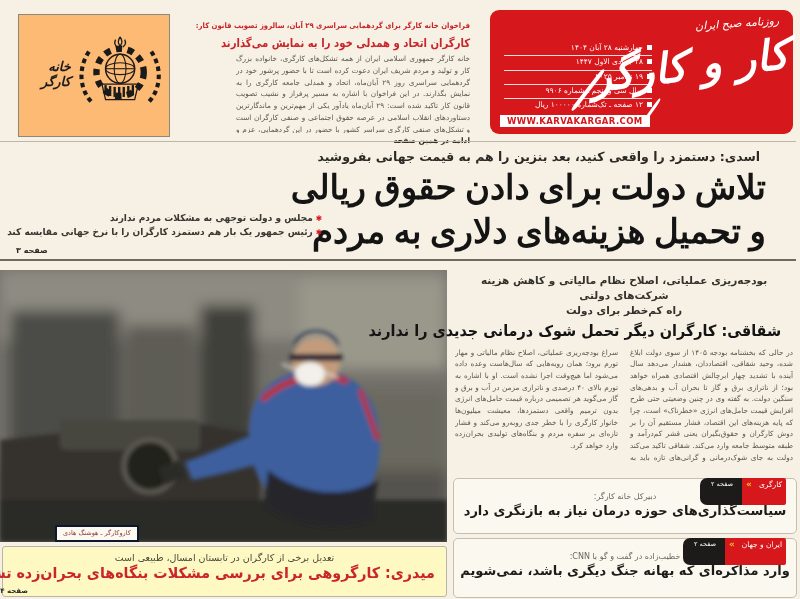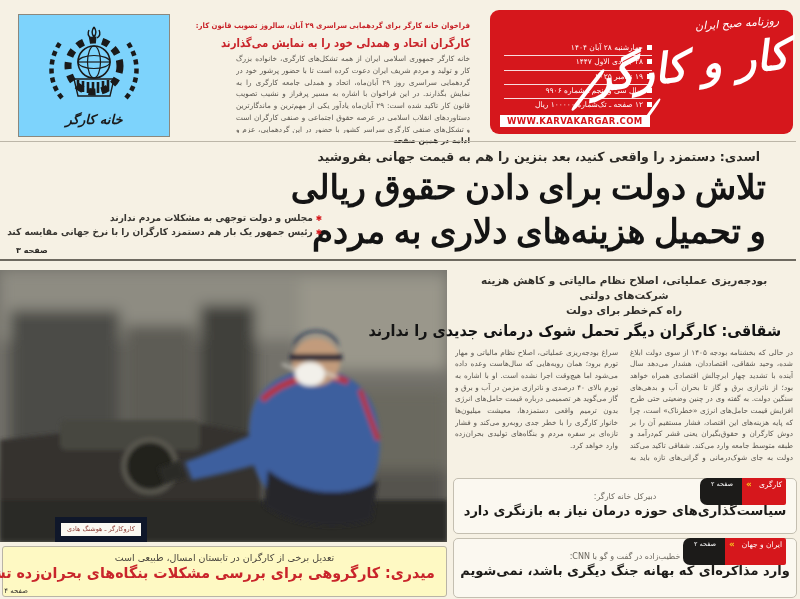--- a/index.html
+++ b/index.html
@@ -19,22 +19,22 @@
   .s2{width:3px;height:30px;left:160px;bottom:8px;transform:rotate(35deg);}
   .date-list{position:absolute;left:14px;top:32px;width:148px;}
   .date-item{color:#fff;font-size:7.5px;line-height:1.1;padding:2px 0 3px;text-align:right;
         border-bottom:1px solid rgba(255,255,255,.85);white-space:nowrap;}
   .date-item:last-child{border-bottom:none;}
   .date-item .sq{display:inline-block;width:5px;height:5px;background:#fff;margin-left:4px;}
   .site-box{position:absolute;left:10px;bottom:7px;background:#fff;color:#d6171c;
         font-size:8.5px;font-weight:bold;padding:1px 7px;letter-spacing:.4px;direction:ltr;}
 
   
-  .logo-box{left:18px;top:14px;width:150px;height:121px;background:#7dd3fc;border:1px solid #8c887d;
-        display:flex;flex-direction:column;align-items:center;justify-content:center;}
+  .logo-box{left:18px;top:14px;width:150px;height:121px;background:#fdba74;border:1px solid #8c887d;
+        display:flex;flex-direction:row;align-items:center;justify-content:center;}
   .logo-caption{font-size:13px;font-weight:bold;font-style:italic;color:#1a1a1a;margin-top:-4px;}
 
   
   .call-article{left:236px;top:13px;width:234px;height:127px;}
   .call-kicker{color:#c9252b;font-size:7.5px;font-weight:bold;white-space:nowrap;
         display:inline-block;transform:scaleX(.92);transform-origin:right;margin-bottom:2px;}
   .call-headline{color:#c9252b;font-size:11.5px;font-weight:bold;white-space:nowrap;
         display:inline-block;transform:scaleX(.88);transform-origin:right;margin-bottom:3px;}
   .call-body{color:#5b5750;font-size:7.3px;line-height:1.62;text-align:justify;height:80px;overflow:hidden;}
   .call-continue{color:#2c2a26;font-size:7.5px;font-weight:bold;margin-top:3px;}
@@ -47,21 +47,21 @@
         font-size:34px;line-height:1.28;letter-spacing:-.5px;font-family:Liberation Serif, serif;}
   .lead-bullets{position:absolute;left:62px;bottom:20px;width:260px;text-align:right;}
   .lead-bullet{color:#3a3833;font-size:9.5px;font-weight:bold;line-height:1.5;white-space:nowrap;
         display:block;transform:scaleX(.95);transform-origin:right;}
   .lead-bullet .mark{color:#d6171c;font-size:8px;margin-left:3px;}
   .page-ref{position:absolute;bottom:4px;left:16px;color:#2c2a26;font-size:8px;font-weight:bold;}
 
   
   .photo{left:0;top:270px;width:447px;height:272px;background:#6e6c64;}
   .photo svg{display:block;}
-  .photo-credit{position:absolute;left:55px;bottom:0;background:#fbf9f2;border:6px solid #0f172a;
+  .photo-credit{position:absolute;left:55px;bottom:0;background:#fbf9f2;border:2px solid #0f172a;
         color:#8c3a32;font-size:6.5px;padding:0 6px;line-height:13px;}
 
   
   .economy{left:455px;top:273px;width:338px;height:202px;}
   .eco-kicker{color:#33312c;font-size:10.5px;font-weight:bold;text-align:center;line-height:1.45;}
   .eco-headline{color:#141414;font-size:15.5px;font-weight:bold;text-align:center;margin-top:3px;
         white-space:nowrap;display:block;transform:scaleX(.93);transform-origin:center;}
   .eco-body{margin-top:7px;column-count:2;column-gap:12px;color:#5b5750;font-size:7.3px;
         line-height:1.6;text-align:justify;height:130px;overflow:hidden;}
   .eco-continue{color:#2c2a26;font-size:7.5px;font-weight:bold;margin-top:3px;}
@@ -79,21 +79,21 @@
         padding:0 4px 0 6px;border-radius:0 2px 2px 0;}
   .teaser-kicker{text-align:center;color:#6b675e;font-size:8px;margin-top:13px;}
   .teaser-headline{text-align:center;color:#1d1c19;font-size:13px;font-weight:bold;margin-top:2px;}
 
   
   .bottom-strip{left:2px;top:546px;width:443px;height:49px;background:#fef9c3;
         border:1px solid #b9b4a6;border-radius:3px;}
   .bottom-kicker{text-align:center;color:#4a463e;font-size:9.5px;margin-top:5px;}
   .bottom-headline{text-align:center;color:#c9252b;font-size:15px;font-weight:bold;margin-top:1px;
         white-space:nowrap;display:block;transform:scaleX(.95);transform-origin:center;}
-  .bottom-page{position:absolute;bottom:1px;right:418px;left:4px;color:#2c2a26;font-size:7px;font-weight:normal;white-space:nowrap;}
+  .bottom-page{position:absolute;bottom:1px;right:418px;left:4px;color:#2c2a26;font-size:7px;font-weight:bold;white-space:nowrap;}
 </style>
 </head>
 <body>
 
 <div class="page">
 
   <div class="abs masthead">
     <div class="tagline">روزنامه صبح ایران</div>
     <div class="paper-title">کار و کارگر</div>
     <div class="stroke s1"></div>

